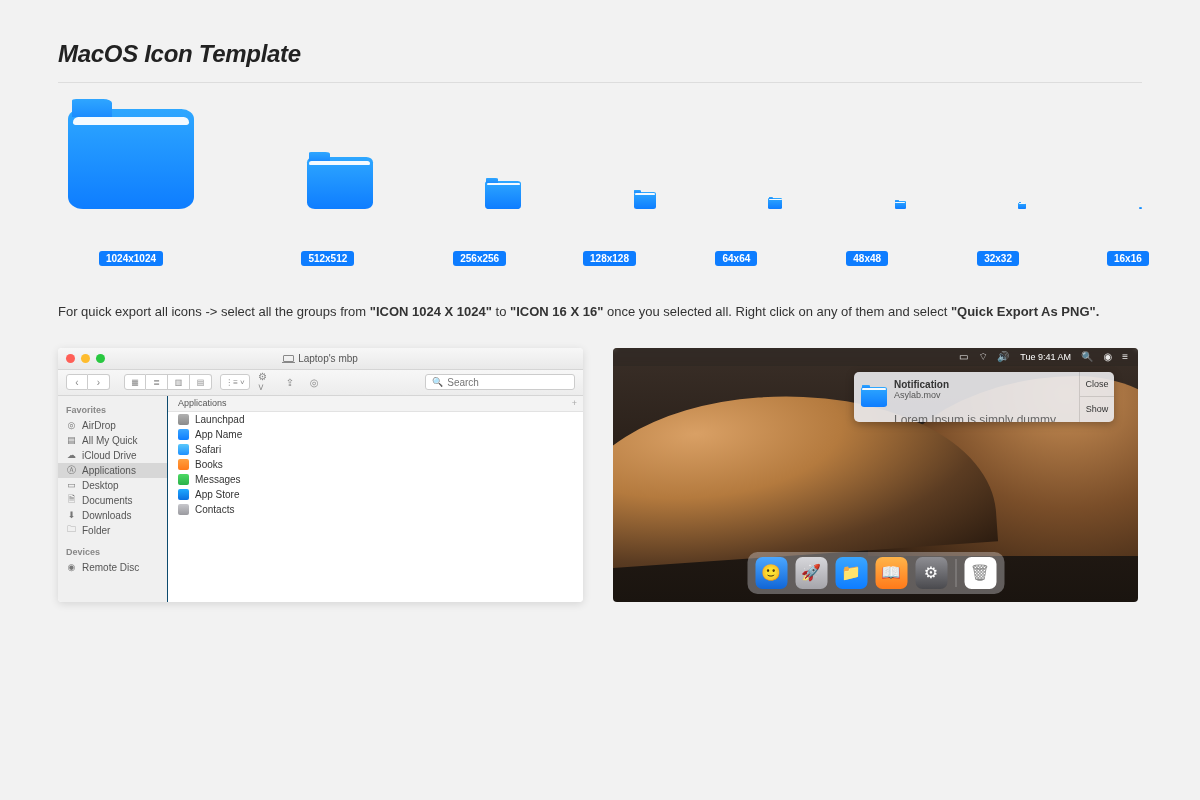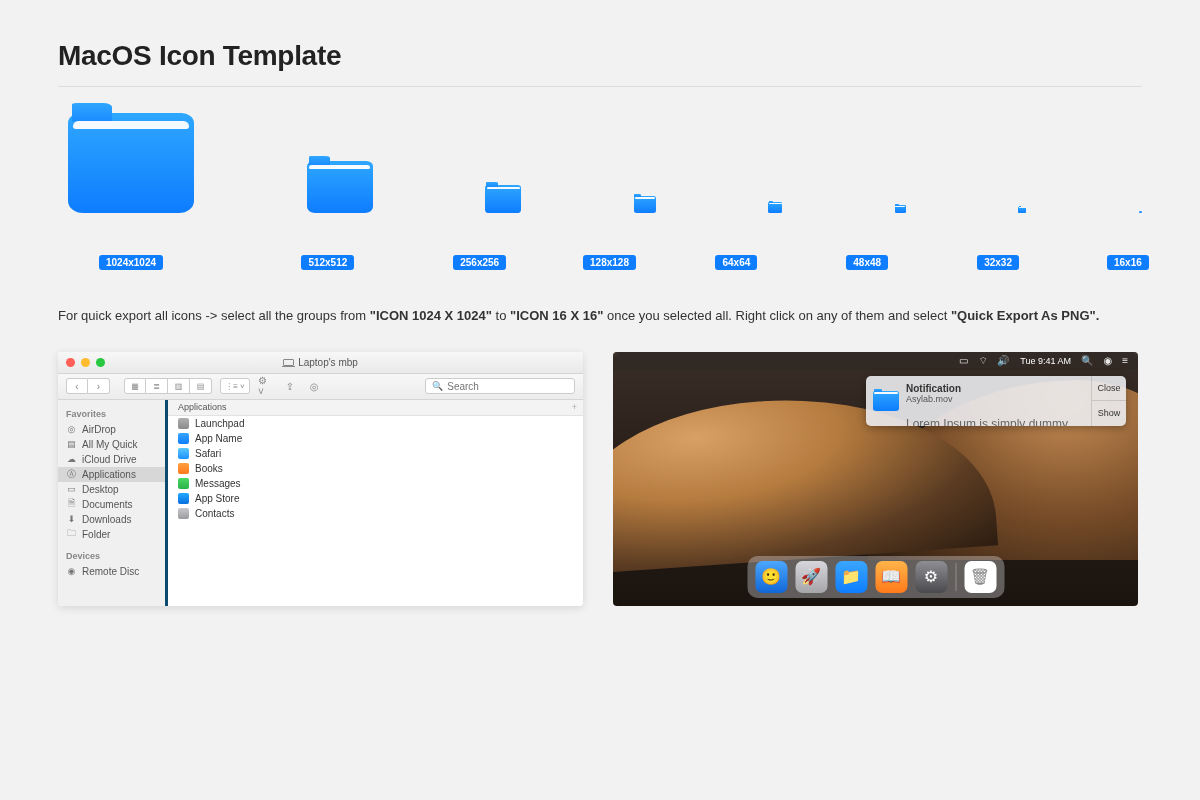--- a/index.html
+++ b/index.html
@@ -5,21 +5,21 @@
   * { box-sizing: border-box; margin: 0; padding: 0; }
   body {
     width: 1200px; height: 800px;
     background: #f2f2f2;
     font-family: -apple-system, "Helvetica Neue", Arial, sans-serif;
     color: #222;
     overflow: hidden;
   }
   .page { padding: 36px 58px 0 58px; }
   .apple { font-size: 18px; margin-bottom: 4px; }
-  h1 { font-size: 28px; font-weight: 700; letter-spacing: -0.3px; }
+  h1 { font-size: 24px; font-weight: 700; letter-spacing: -0.3px; font-style: italic; }
   .sub { font-size: 12px; color: #555; margin-top: 2px; }
   .rule { border: none; border-top: 1px solid #ddd; margin: 14px 0 26px; }
 
   
   .sizes { display: flex; align-items: flex-end; justify-content: space-between; }
   .size-col { display: flex; flex-direction: column; align-items: center; flex: 0 0 auto; }
   .folder {
     position: relative;
     border-radius: 10% 10% 12% 12%;
     background: linear-gradient(#2ea7ff 0%, #0e7dff 100%);
@@ -81,38 +81,38 @@
   .segbtn { width:22px; height:16px; background:#fff; border:1px solid #ccc; border-left:none; display:flex; align-items:center; justify-content:center; }
   .segbtn:first-child{border-left:1px solid #ccc; border-radius:3px 0 0 3px;}
   .segbtn:last-child{border-radius:0 3px 3px 0;}
   .mini { font-size:8px; color:#888; }
   .drop { width:30px; height:16px; background:#fff; border:1px solid #ccc; border-radius:3px; display:flex; align-items:center; justify-content:center; }
   .tool-ico { width:16px; height:16px; display:flex; align-items:center; justify-content:center; font-size:10px; color:#888;}
   .searchbox { margin-left:auto; display:flex; align-items:center; background:#fff; border:1px solid #ccc; border-radius:3px; height:16px; width:150px; padding:0 6px; gap:4px;}
   .searchbox input { border:none; outline:none; font-size:10px; width:100%; background:transparent; }
 
   .fw-body { display:flex; height:206px; }
-  .sidebar { width:110px; background:#f0f0f0; border-right:3px solid #0c4a6e; padding:6px 0; font-size:10px; color:#555; }
+  .sidebar { width:110px; background:#f0f0f0; border-right:1px solid #0c4a6e; padding:6px 0; font-size:10px; color:#555; }
   .sb-head { font-size:9px; font-weight:600; color:#888; padding:3px 8px; }
   .sb-item { display:flex; align-items:center; gap:5px; padding:2px 8px; cursor:default; }
   .sb-item.sel { background:#d7d7d7; }
   .sb-ico { width:11px; height:11px; display:flex; align-items:center; justify-content:center; font-size:9px; color:#777;}
   .content { flex:1; background:#fff; }
   .colh { height:16px; background:#f3f3f3; border-bottom:1px solid #e2e2e2; display:flex; align-items:center; padding:0 10px; font-size:9px; color:#555; position:relative;}
   .colh .plus { position:absolute; right:6px; color:#aaa; }
   .fitem { display:flex; align-items:center; gap:6px; padding:2px 10px; font-size:10px; color:#333;}
   .fico { width:11px; height:11px; border-radius:2px; flex-shrink:0; }
 
   
   .desktop { position:relative; background: linear-gradient(180deg,#3a2f28 0%, #2a2019 40%, #1a140f 100%); }
   .dune1 { position:absolute; bottom:46px; left:-40px; width:420px; height:160px; background: radial-gradient(ellipse at 30% 20%, #d9a065 0%, #b47a3e 35%, #5b3c22 70%, #2c1c10 100%); border-radius: 50% 60% 0 0 / 70% 90% 0 0; transform: rotate(-4deg);}
   .dune2 { position:absolute; bottom:46px; right:-60px; width:330px; height:180px; background: radial-gradient(ellipse at 60% 10%, #c98f55, #7a4e29 50%, #2c1c10 100%); border-radius: 70% 40% 0 0 / 90% 60% 0 0; }
   .menubar { position:absolute; top:0; left:0; right:0; height:18px; background: rgba(30,30,30,.25); backdrop-filter: blur(2px); display:flex; align-items:center; justify-content:flex-end; gap:10px; padding:0 10px; font-size:9px; color:#fff;}
   .mb-ico { font-size:10px; opacity:.9; }
-  .notif { position:absolute; top:24px; right:12px; width:260px; height:50px; background: rgba(235,235,238,.9); border-radius:5px; display:flex; box-shadow:0 2px 8px rgba(0,0,0,.3); font-size:9px; overflow:hidden;}
+  .notif { position:absolute; top:24px; right:24px; width:260px; height:50px; background: rgba(235,235,238,.9); border-radius:5px; display:flex; box-shadow:0 2px 8px rgba(0,0,0,.3); font-size:9px; overflow:hidden;}
   .notif-ico { width:40px; display:flex; align-items:center; justify-content:center;}
   .nfolder { width:26px; height:20px; }
   .notif-txt { flex:1; padding:7px 6px 0 0; color:#333;}
   .notif-txt .nt { font-weight:700; font-size:10px; }
   .notif-txt .ns { font-size:9px; color:#555; }
   .notif-txt .nd { font-size:12px; color:#666; margin-top:13px;}
   .notif-btns { width:35px; display:flex; flex-direction:column; border-left:1px solid rgba(0,0,0,.12);}
   .notif-btn { flex:1; display:flex; align-items:center; justify-content:center; font-size:9px; color:#333;}
   .notif-btn:first-child{border-bottom:1px solid rgba(0,0,0,.12);}
   .dock { position:absolute; bottom:8px; left:50%; transform:translateX(-50%); height:42px; padding:4px 8px; background: rgba(230,230,235,.35); border-radius:10px; display:flex; align-items:center; gap:8px;}

